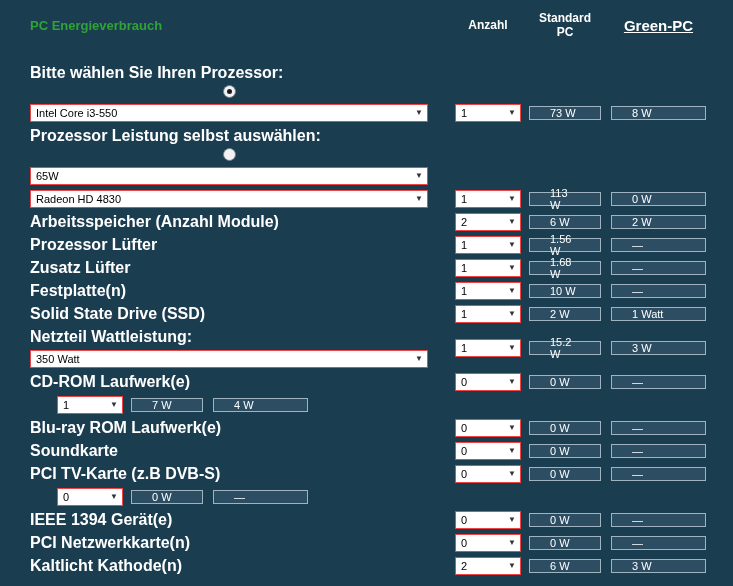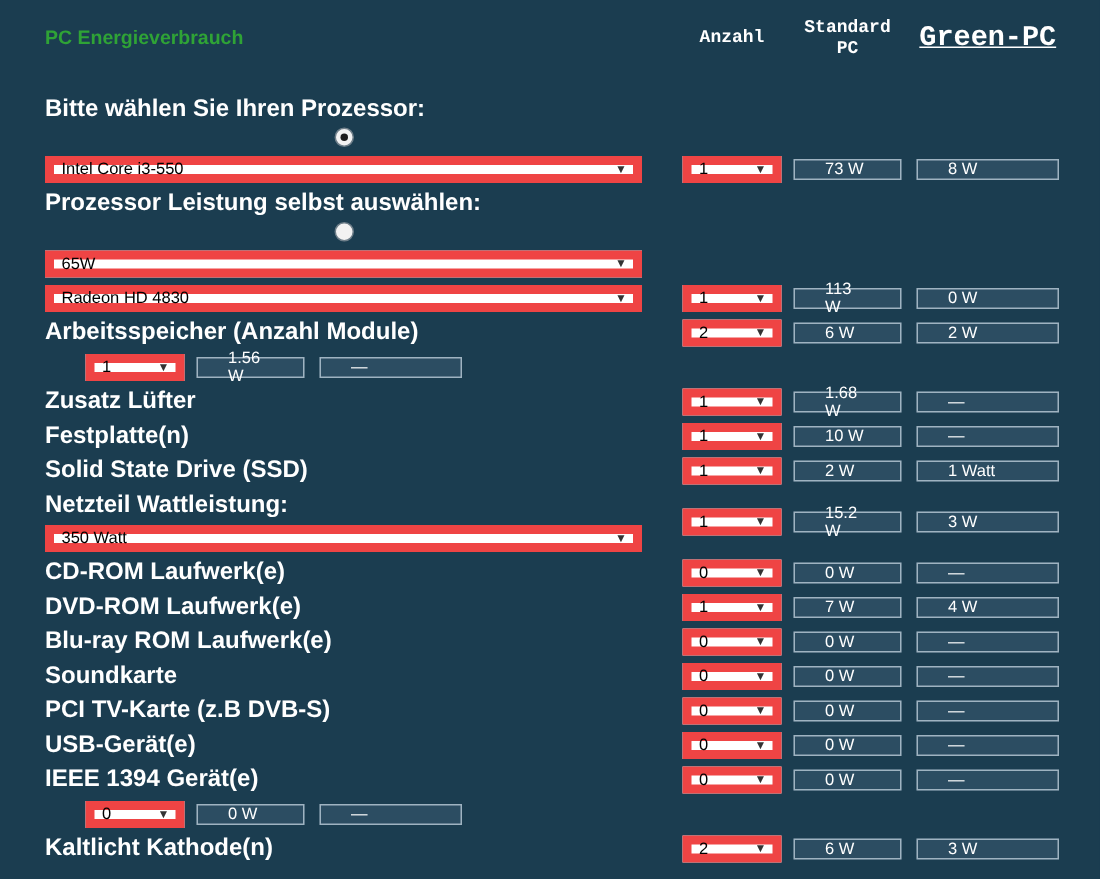--- a/index.html
+++ b/index.html
@@ -10,42 +10,42 @@
     font-family: "Liberation Sans", sans-serif;
     overflow: hidden;
   }
   .wrap { padding: 8px 28px 0 30px; }
 
   
   .header-row { display: flex; align-items: center; margin-bottom: 22px; min-height: 34px; }
   .title { color: #2fa336; font-size: 13px; font-weight: bold; }
   .leftcol { width: 398px; flex: none; }
   .spacer { width: 27px; flex: none; }
-  .hcol { font-weight: bold; color: #ffffff; font-size: 12px; text-align: center; flex: none; font-family: Liberation Mono, monospace; }
+  .hcol { font-weight: bold; color: #ffffff; font-size: 12px; text-align: center; flex: none; }
   .anzahl-col { width: 66px; margin-right: 8px; }
   .standard-col { width: 72px; margin-right: 10px; line-height: 14px; }
-  .green-col { width: 95px; text-decoration: underline; font-size: 19px; }
+  .green-col { width: 95px; text-decoration: underline; font-size: 15px; }
 
   
   .row { display: flex; align-items: center; margin-bottom: 5px; }
   .label { color: #ffffff; font-weight: bold; font-size: 16px; }
   .section-label { margin: 0 0 2px 0; }
 
   .radio-line { width: 398px; display: flex; justify-content: center; margin: 3px 0 6px 0; }
   .radio {
     width: 13px; height: 13px; border-radius: 50%;
     background: #f2f2f2; border: 1px solid #6f7f8a; position: relative;
   }
   .radio.checked::after {
     content: ""; position: absolute; left: 3px; top: 3px;
     width: 5px; height: 5px; border-radius: 50%; background: #1c1c1c;
   }
 
   .sel {
-    height: 18px; background: #ffffff; border: 6px solid #ef4444;
+    height: 18px; background: #ffffff; border: 1px solid #ef4444;
     display: flex; align-items: center; justify-content: space-between;
     padding: 0 4px 0 5px; font-size: 11px; color: #000000; flex: none;
   }
   .sel .arrow { font-size: 8px; color: #333333; margin-left: 4px; line-height: 1; }
   .leftsel { width: 398px; }
   .anzahl { width: 66px; margin-right: 8px; }
 
   .field {
     width: 72px; height: 14px; margin-right: 10px;
     background: #2c4d62; border: 1px solid #9fb3c1;
@@ -121,20 +121,21 @@
         <div class="label leftcol">Arbeitsspeicher (Anzahl Module)</div>
         <div class="spacer"></div>
         <div class="sel anzahl">
           <span class="sel-text">2</span>
           <span class="arrow">▼</span>
         </div>
         <div class="field">6 W</div>
         <div class="field green">2 W</div>
       </div>
       <div class="row">
+        <div class="label leftcol">Prozessor Lüfter</div>
         <div class="spacer"></div>
         <div class="sel anzahl">
           <span class="sel-text">1</span>
           <span class="arrow">▼</span>
         </div>
         <div class="field">1.56 W</div>
         <div class="field green">—</div>
       </div>
       <div class="row">
         <div class="label leftcol">Zusatz Lüfter</div>
@@ -186,21 +187,20 @@
         <div class="label leftcol">CD-ROM Laufwerk(e)</div>
         <div class="spacer"></div>
         <div class="sel anzahl">
           <span class="sel-text">0</span>
           <span class="arrow">▼</span>
         </div>
         <div class="field">0 W</div>
         <div class="field green">—</div>
       </div>
       <div class="row">
-        <div class="label leftcol">DVD-ROM Laufwerk(e)</div>
         <div class="spacer"></div>
         <div class="sel anzahl">
           <span class="sel-text">1</span>
           <span class="arrow">▼</span>
         </div>
         <div class="field">7 W</div>
         <div class="field green">4 W</div>
       </div>
       <div class="row">
         <div class="label leftcol">Blu-ray ROM Laufwerk(e)</div>
@@ -226,40 +226,40 @@
         <div class="label leftcol">PCI TV-Karte (z.B DVB-S)</div>
         <div class="spacer"></div>
         <div class="sel anzahl">
           <span class="sel-text">0</span>
           <span class="arrow">▼</span>
         </div>
         <div class="field">0 W</div>
         <div class="field green">—</div>
       </div>
       <div class="row">
-        <div class="label leftcol">USB-Gerät(e)</div>
         <div class="spacer"></div>
         <div class="sel anzahl">
           <span class="sel-text">0</span>
           <span class="arrow">▼</span>
         </div>
         <div class="field">0 W</div>
         <div class="field green">—</div>
       </div>
       <div class="row">
         <div class="label leftcol">IEEE 1394 Gerät(e)</div>
         <div class="spacer"></div>
         <div class="sel anzahl">
           <span class="sel-text">0</span>
           <span class="arrow">▼</span>
         </div>
         <div class="field">0 W</div>
         <div class="field green">—</div>
       </div>
       <div class="row">
+        <div class="label leftcol">PCI Netzwerkkarte(n)</div>
         <div class="spacer"></div>
         <div class="sel anzahl">
           <span class="sel-text">0</span>
           <span class="arrow">▼</span>
         </div>
         <div class="field">0 W</div>
         <div class="field green">—</div>
       </div>
       <div class="row">
         <div class="label leftcol">Kaltlicht Kathode(n)</div>

